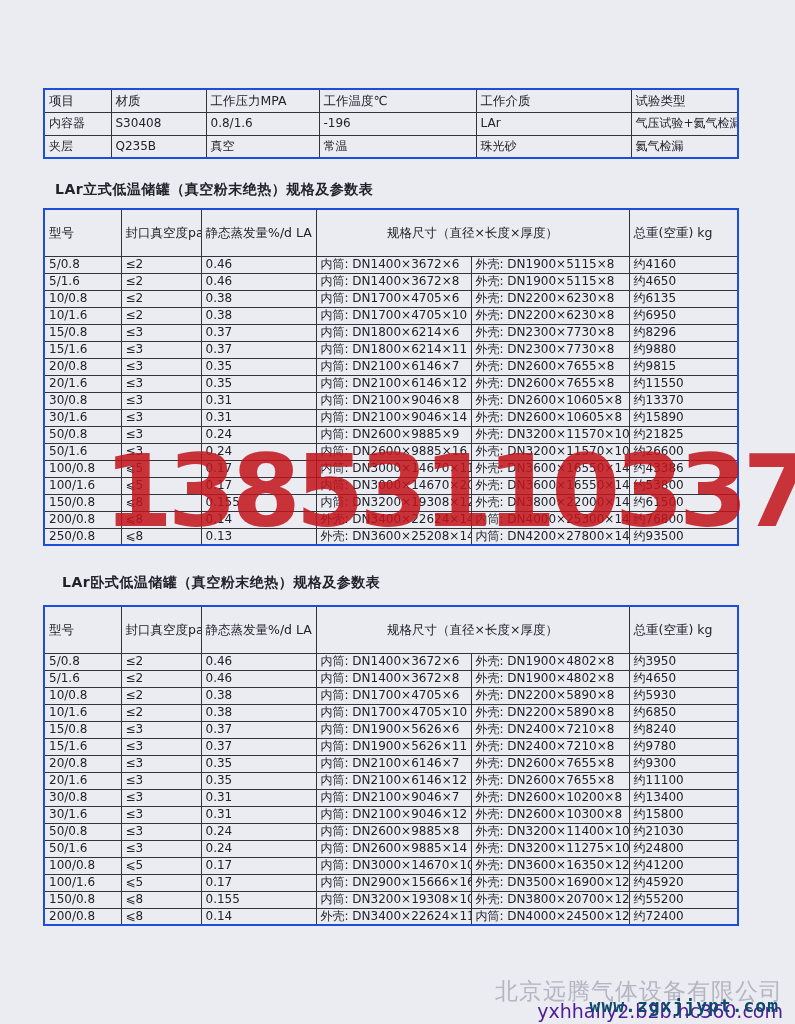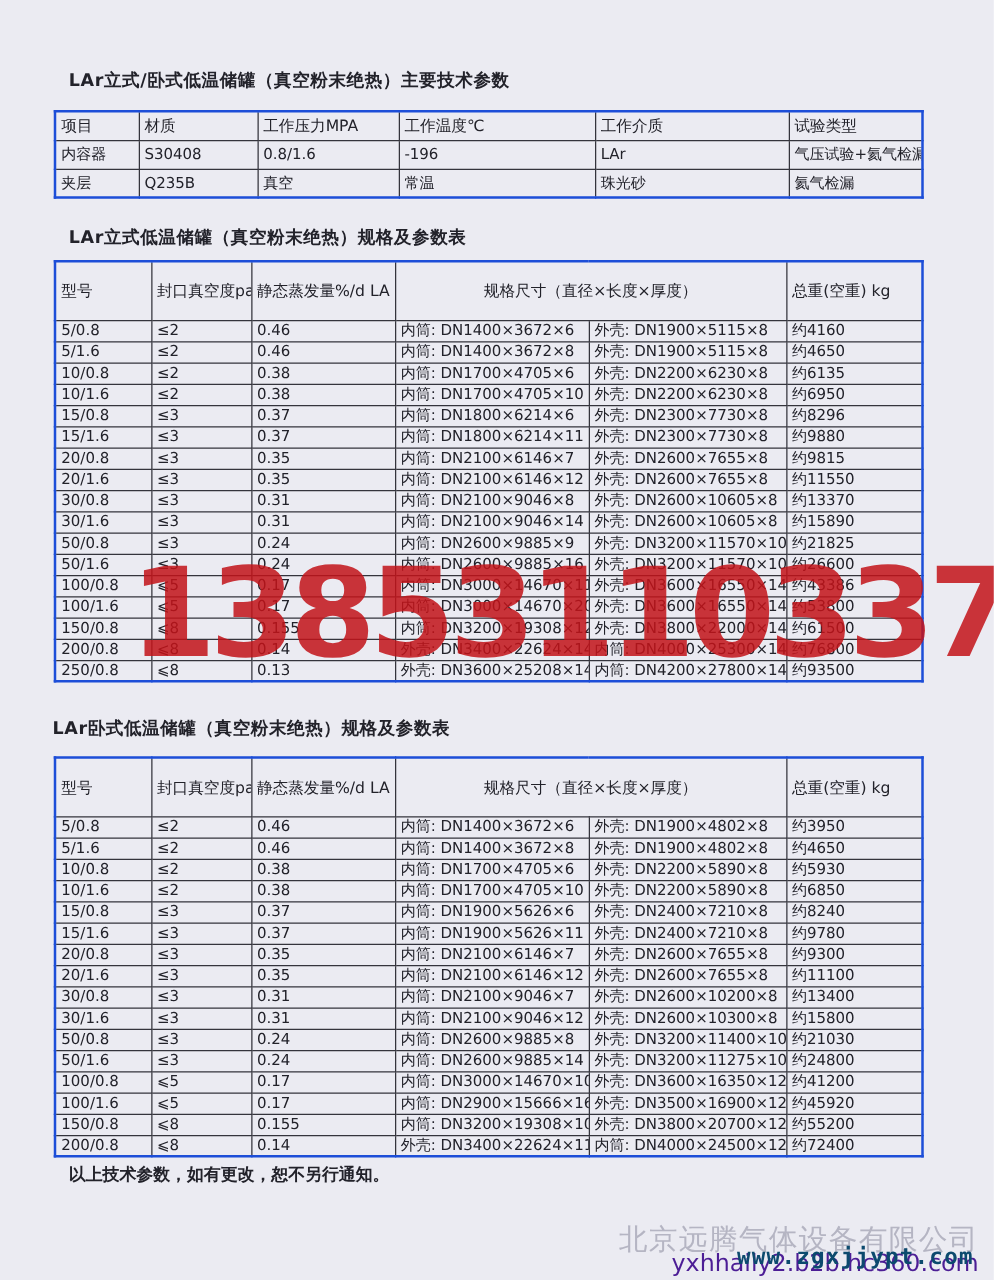--- a/index.html
+++ b/index.html
@@ -1,21 +1,21 @@
 <!DOCTYPE html>
 <html><head>
 <meta charset="utf-8">
 <style>
   html,body{margin:0;padding:0;}
   .page{position:relative;width:795px;height:1024px;background:#ebebf2;
         font-family:"DejaVu Sans",sans-serif;color:#22222a;overflow:hidden;}
   .title{position:absolute;font-weight:bold;font-size:14px;letter-spacing:.5px;white-space:nowrap;}
   .t1{left:55px;top:56px;}
   .t2{left:55px;top:181px;}
-  .t3{left:42px;top:574px;}
+  .t3{left:62px;top:574px;}
   table.tbl{position:absolute;border-collapse:collapse;table-layout:fixed;border:2px solid #1d4ed8;}
   .tbl th,.tbl td{border:1px solid #34343c;font-size:12px;font-weight:normal;text-align:left;
         padding:0 0 0 4px;white-space:nowrap;overflow:hidden;line-height:1.1;}
   .tbl th{font-size:12.5px;}
   th.center{text-align:center;padding:16px;}
   #t1{left:43px;top:88px;width:694px;}
   #t1 tr{height:23px;}
   #t2{left:43px;top:208px;width:694px;}
   #t3{left:43px;top:605px;width:694px;}
   #t2 thead tr,#t3 thead tr{height:20px;}
@@ -27,21 +27,20 @@
   .wm-company{top:976px;right:12px;font-size:23px;letter-spacing:1px;color:#b5b5c3;}
   .wm-site{top:1000px;right:12px;font-size:19px;color:#4c1d95;}
   .wm-bold{top:995px;right:16px;font-size:18px;font-weight:bold;letter-spacing:1px;color:#0c4a6e;
         font-family:"DejaVu Sans Mono",monospace;z-index:6;}
 </style>
 </head>
 <body>
 
 <div class="page" style="background: rgb(235, 235, 242);">
 
-  <div class="title t1">LAr立式/卧式低温储罐（真空粉末绝热）主要技术参数</div>
 
   <table class="tbl" id="t1">
     <colgroup>
         <col style="width:67px">
         <col style="width:95px">
         <col style="width:113px">
         <col style="width:157px">
         <col style="width:155px">
         <col style="width:107px">
       </colgroup>
@@ -382,19 +381,18 @@
           <td>200/0.8</td>
           <td>⩽8</td>
           <td>0.14</td>
           <td>外壳: DN3400×22624×11</td>
           <td>内筒: DN4000×24500×12</td>
           <td>约72400</td>
         </tr>
       </tbody>
   </table>
 
-  <div class="footer-note">以上技术参数，如有更改，恕不另行通知。</div>
 
   <div class="wm wm-company">北京远腾气体设备有限公司</div>
   <div class="wm wm-site">yxhhaily2.b2b.hc360.com</div>
   <div class="wm wm-bold">www.zgxjjypt.com</div>
 
 </div>
 
 </body></html>

